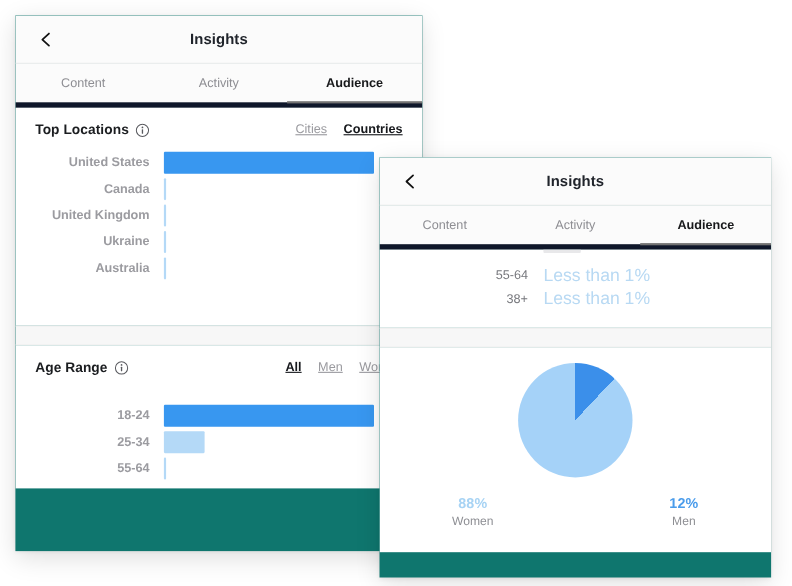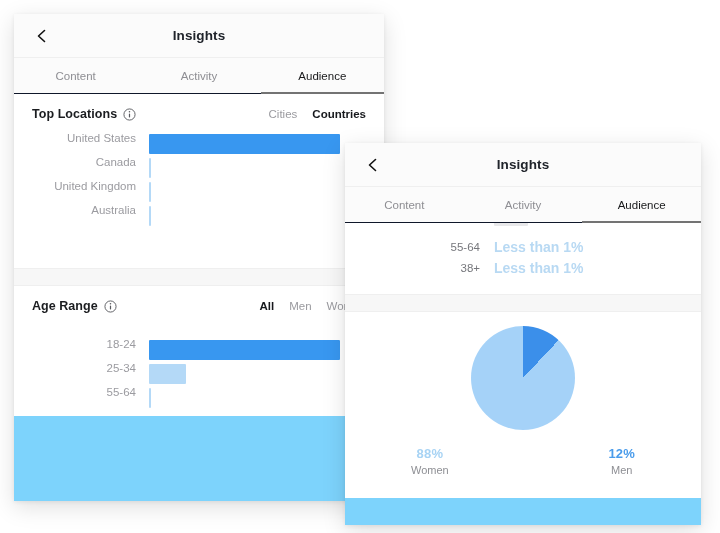--- a/index.html
+++ b/index.html
@@ -12,21 +12,21 @@
     height: 533px;
     position: relative;
     overflow: hidden;
     font-family: "Liberation Sans", sans-serif;
     -webkit-font-smoothing: antialiased;
   }
 
   
   .panel {
     position: absolute;
-    background: #7dd3fc;
+    background: #0f766e;
     box-shadow: 0 6px 22px rgba(0,0,0,0.13), 0 1px 4px rgba(0,0,0,0.07);
     overflow: hidden;
   }
   #panel-one {
     left: 14px;
     top: 14px;
     width: 370px;
     height: 487px;
     z-index: 1;
   }
@@ -63,35 +63,35 @@
     font-weight: bold;
     color: #20242b;
     letter-spacing: 0.1px;
   }
 
   
   .tabs {
     display: flex;
     height: 35px;
     background: #fbfbfb;
-    border-bottom: 1px solid #0f172a;
+    border-bottom: 5px solid #0f172a;
   }
   .tab {
     flex: 1;
     display: flex;
     align-items: center;
     justify-content: center;
     font-size: 11.5px;
     color: #8e8e93;
     position: relative;
     cursor: pointer;
   }
   .tab.active {
     color: #18191b;
-    font-weight: normal;
+    font-weight: bold;
   }
   .tab.active::after {
     content: "";
     position: absolute;
     left: 0; right: 0;
     bottom: -1px;
     height: 2px;
     background: #737373;
   }
 
@@ -125,33 +125,36 @@
     flex: 0 0 auto;
   }
   .info-icon svg { display: block; }
   .head-spacer { flex: 1; }
   .seg {
     font-size: 11.5px;
     color: #9a9a9f;
     margin-left: 15px;
     cursor: pointer;
     white-space: nowrap;
+    text-decoration: underline;
   }
   .seg.active {
     color: #16181c;
     font-weight: bold;
   }
 
   
   .hbars {
     padding-bottom: 6px;
   }
   .hbar-row {
     display: flex;
+    align-items: center;
     height: 24px;
+    font-weight: bold;
   }
   .hbar-label {
     width: 104px;
     flex: 0 0 104px;
     text-align: right;
     padding-right: 13px;
     font-size: 11.5px;
     color: #9b9ba0;
     white-space: nowrap;
   }
@@ -178,23 +181,22 @@
   }
   .age-label {
     width: 117px;
     flex: 0 0 117px;
     text-align: right;
     padding-right: 14px;
     font-size: 11.5px;
     color: #76777c;
   }
   .age-value {
-    font-size: 14px;
+    font-size: 16px;
     color: #b8d9f3;
-    font-weight: bold;
   }
 
   
   .pie-wrap {
     padding: 14px 0 6px 0;
     display: flex;
     justify-content: center;
   }
   .pie {
     width: 104px;
@@ -282,20 +284,26 @@
           </span>
       </div>
       <div class="hbar-row">
         <span class="hbar-label">Canada</span>
         <span class="hbar-track">
             <i class="hbar-fill" style="width:2px;background:#b4d9f7;"></i>
           </span>
       </div>
       <div class="hbar-row">
         <span class="hbar-label">United Kingdom</span>
+        <span class="hbar-track">
+            <i class="hbar-fill" style="width:0;background:#b4d9f7;"></i>
+          </span>
+      </div>
+      <div class="hbar-row">
+        <span class="hbar-label">Ukraine</span>
         <span class="hbar-track">
             <i class="hbar-fill" style="width:0;background:#b4d9f7;"></i>
           </span>
       </div>
       <div class="hbar-row">
         <span class="hbar-label">Australia</span>
         <span class="hbar-track">
             <i class="hbar-fill" style="width:0;background:#b4d9f7;"></i>
           </span>
       </div>

